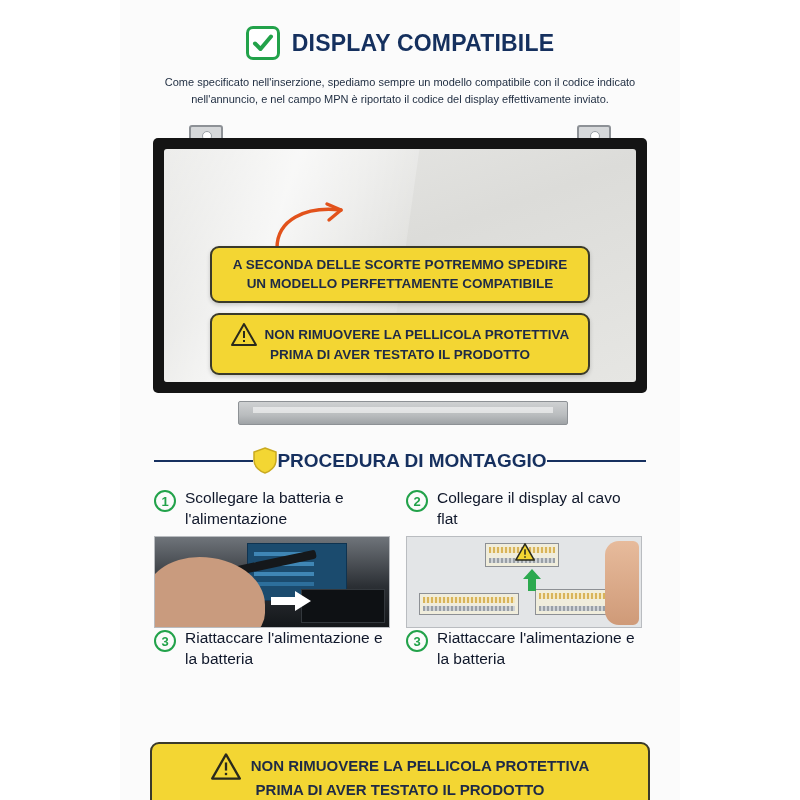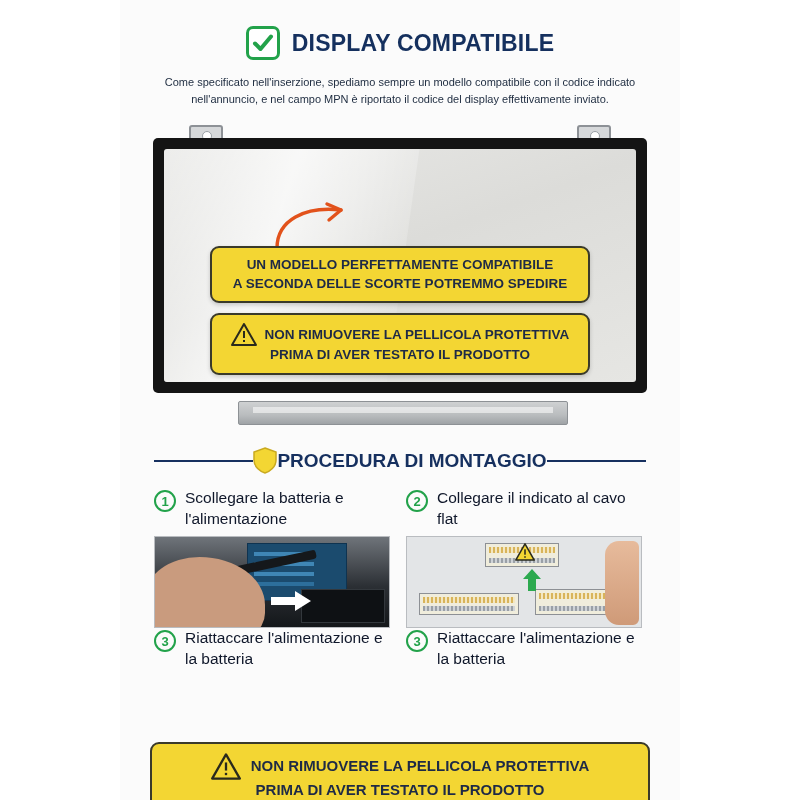--- a/index.html
+++ b/index.html
@@ -300,22 +300,22 @@
         <div class="panel-inner">
           <div class="panel-sheen"></div>
         </div>
 
         <svg class="curve-arrow" viewBox="0 0 80 52" aria-hidden="true">
           <path d="M6 48 C 6 20, 34 6, 70 10" fill="none" stroke="#e2521b" stroke-width="3.4" stroke-linecap="round"></path>
           <path d="M70 10 L56 4 M70 10 L58 20" fill="none" stroke="#e2521b" stroke-width="3.4" stroke-linecap="round"></path>
         </svg>
 
         <div class="callout one">
+          <div>A SECONDA DELLE SCORTE POTREMMO SPEDIRE</div>
           <div>UN MODELLO PERFETTAMENTE COMPATIBILE</div>
-          <div>A SECONDA DELLE SCORTE POTREMMO SPEDIRE</div>
         </div>
 
         <div class="callout two">
           <div class="row">
             <svg class="warn-tri" width="26" height="23" viewBox="0 0 26 23" aria-hidden="true">
               <path d="M13 1 L25 22 L1 22 Z" fill="#f3d633" stroke="#2a2a1c" stroke-width="2" stroke-linejoin="round"></path>
               <rect x="12" y="8" width="2" height="7" fill="#2a2a1c"></rect>
               <rect x="12" y="17" width="2" height="2" fill="#2a2a1c"></rect>
             </svg>
             <span>NON RIMUOVERE LA PELLICOLA PROTETTIVA</span>
@@ -354,21 +354,21 @@
         </div>
         <div class="step-line">
           <span class="num">3</span>
           <span class="step-text">Riattaccare l'alimentazione e la batteria</span>
         </div>
       </div>
 
       <div class="col">
         <div class="step-line">
           <span class="num">2</span>
-          <span class="step-text">Collegare il indicato al cavo flat</span>
+          <span class="step-text">Collegare il display al cavo flat</span>
         </div>
         <div class="photo p2">
           <div class="conn c1">
               <span class="strip"></span>
               <span class="strip2"></span>
             </div>
           <div class="conn c2">
               <span class="strip"></span>
               <span class="strip2"></span>
             </div>

